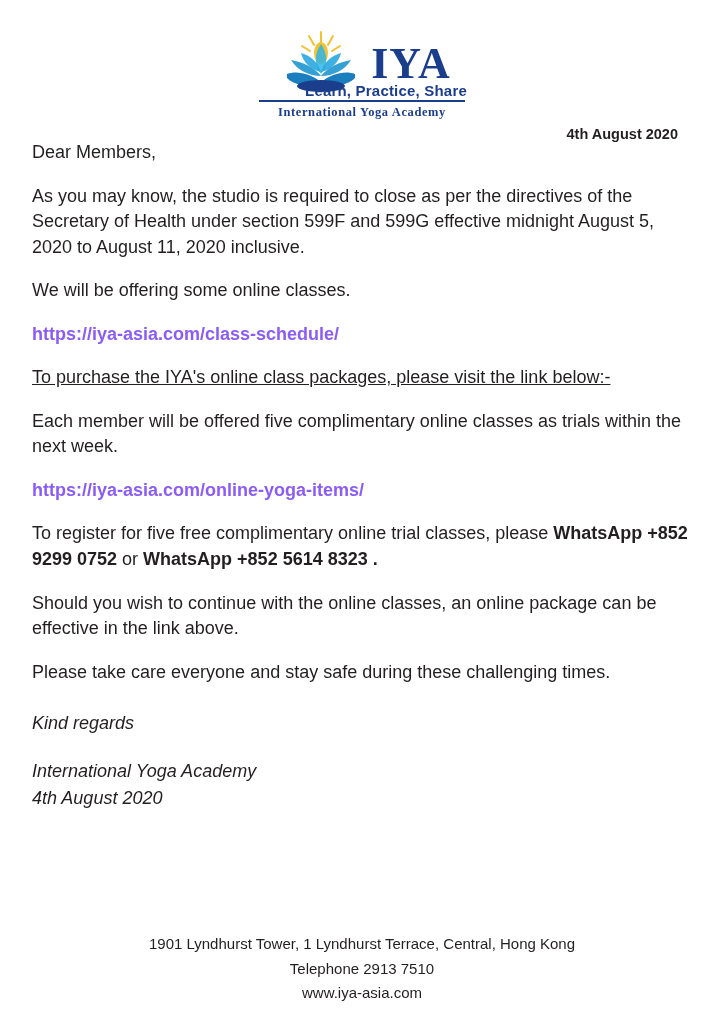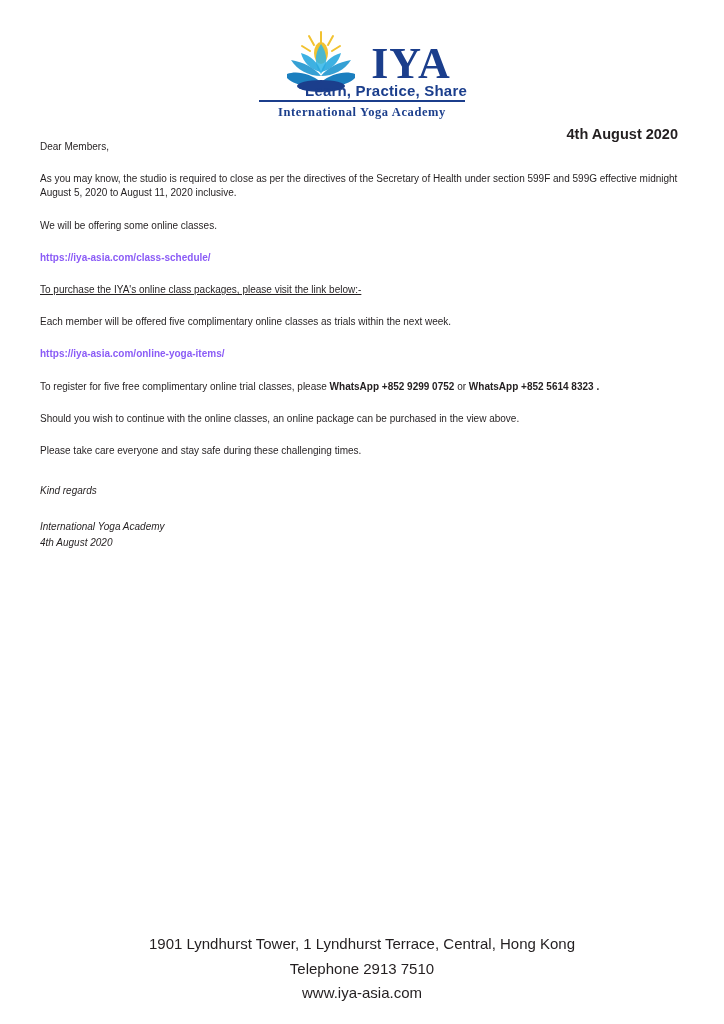--- a/index.html
+++ b/index.html
@@ -95,22 +95,22 @@
   }
 
   
   .content {
     position: absolute;
     left: 32px;
     top: 140px;
     width: 658px;
   }
   p {
-    margin: 0 0 18px 8px;
-    font-size: 10px;
+    margin: 0 0 18px 0;
+    font-size: 18px;
     line-height: 1.42;
     color: #231f20;
   }
   .underline {
     text-decoration: underline;
   }
   .link {
     color: #8b5cf6;
     font-weight: bold;
     text-decoration: none;
@@ -195,21 +195,21 @@
     <p class="underline">To purchase the IYA's online class packages, please visit the link below:- </p>
 
     <p>Each member will be offered five complimentary online classes as trials within the next week.</p>
 
     <p><a class="link" href="#">https://iya-asia.com/online-yoga-items/</a></p>
 
     <p>
       <span>To register for five free complimentary online trial classes, please </span><span class="bold">WhatsApp +852 9299 0752</span><span> or </span><span class="bold">WhatsApp +852 5614 8323 .</span>
     </p>
 
-    <p>Should you wish to continue with the online classes, an online package can be purchased in the view above.</p>
+    <p>Should you wish to continue with the online classes, an online package can be effective in the link above.</p>
 
     <p>Please take care everyone and stay safe during these challenging times.</p>
 
     <div class="signoff gap-before">
       <p style="margin-bottom:22px;">Kind regards</p>
       <p>International Yoga Academy</p>
       <p>4th August 2020</p>
     </div>
   </div>
 

